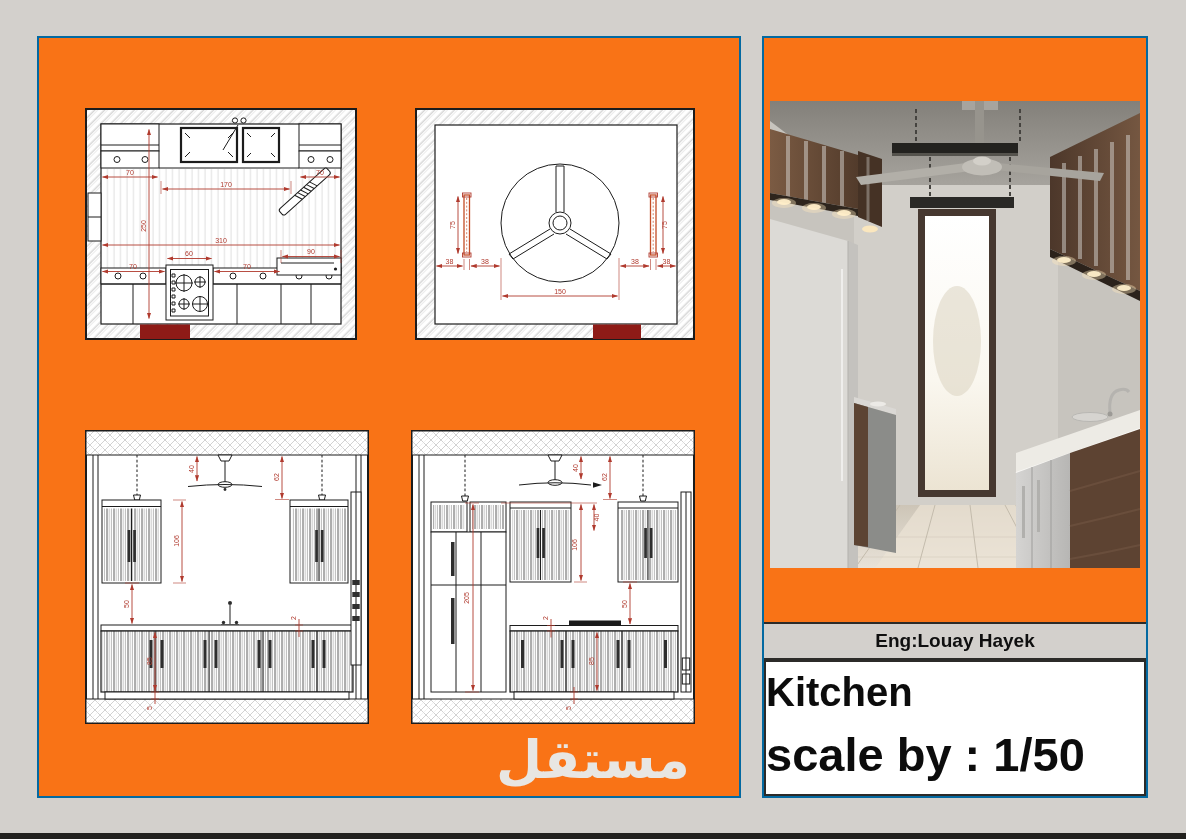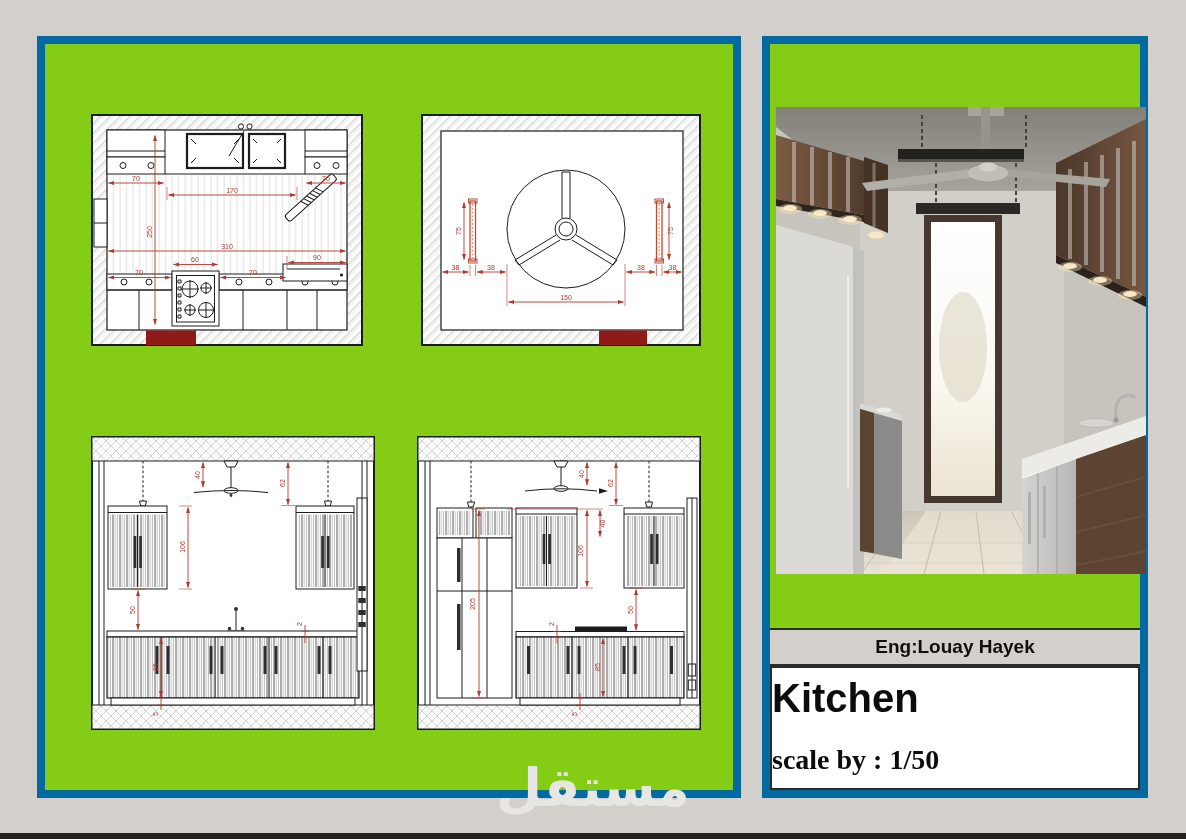--- a/index.html
+++ b/index.html
@@ -1,38 +1,38 @@
 <!DOCTYPE html>
 <html><head>
 <meta charset="utf-8">
 <style>
   * { margin:0; padding:0; box-sizing:border-box; }
   html,body { width:1186px; height:839px; }
   body { position:relative; background:#d3d0cc; font-family:"Liberation Sans",sans-serif; overflow:hidden; }
-  .page { position:absolute; background:#84cc16; border:8px solid #0369a1; }
+  .page { position:absolute; background:#f97316; border:2px solid #0369a1; }
   #pageL { left:37px; top:36px; width:704px; height:762px; }
   #pageR { left:762px; top:36px; width:386px; height:762px; }
   .abs { position:absolute; }
   svg { display:block; overflow:visible; }
   .ln  { stroke:#1c1c1c; stroke-width:1; fill:none; }
   .lnf { fill:#fff; stroke:#1c1c1c; stroke-width:1; }
   .dk  { fill:#2e2e2e; }
   .dim { stroke:#b03a2e; stroke-width:0.9; fill:none; }
   .ext { stroke:#b03a2e; stroke-width:0.6; fill:none; }
   .dimt { fill:#b03a2e; font-size:7px; font-family:"Liberation Sans",sans-serif; text-anchor:middle; }
   .band { position:absolute; left:0; right:0; top:584px; height:38px; background:#d3d0cc;
           border-top:2px solid #2c2b29; border-bottom:2px solid #2c2b29;
           display:flex; align-items:center; justify-content:center;
           font-weight:bold; font-size:19px; color:#0f0f0f; }
   .titlebox { position:absolute; left:0; right:0; top:622px; bottom:0; background:#fff;
           border:2px solid #2c2b29; display:flex; flex-direction:column;
           justify-content:space-between; align-items:flex-start; padding:8px 0 12px; }
   .titlebox .proj  { font-weight:bold; font-size:40px; color:#0c0c0c; }
-  .titlebox .scale { font-weight:bold; font-size:28px; color:#0c0c0c;font-family:Liberation Serif, serif; }
-  .wm { position:absolute; left:443px; top:733px; width:300px; text-align:center; z-index:10; pointer-events:none;margin-top:28px; }
+  .titlebox .scale { font-weight:bold; font-size:47px; color:#0c0c0c; }
+  .wm { position:absolute; left:443px; top:733px; width:300px; text-align:center; z-index:10; pointer-events:none; }
   .wm-ar { font-family:"DejaVu Sans",sans-serif; font-weight:bold; font-size:53px; line-height:1.0; color:#e8e6e2; }
   .wm-en { font-weight:bold; font-size:27px; letter-spacing:7px; color:#dcd9d5; margin-top:3px; }
   .bottom-strip { position:absolute; left:0; right:0; top:833px; height:6px; background:#22211e; }
 </style>
 </head>
 <body>
 
 <svg width="0" height="0" style="position:absolute" aria-hidden="true">
   <defs>
     <pattern id="pHatch" width="7" height="7" patternUnits="userSpaceOnUse" patternTransform="rotate(45)">

